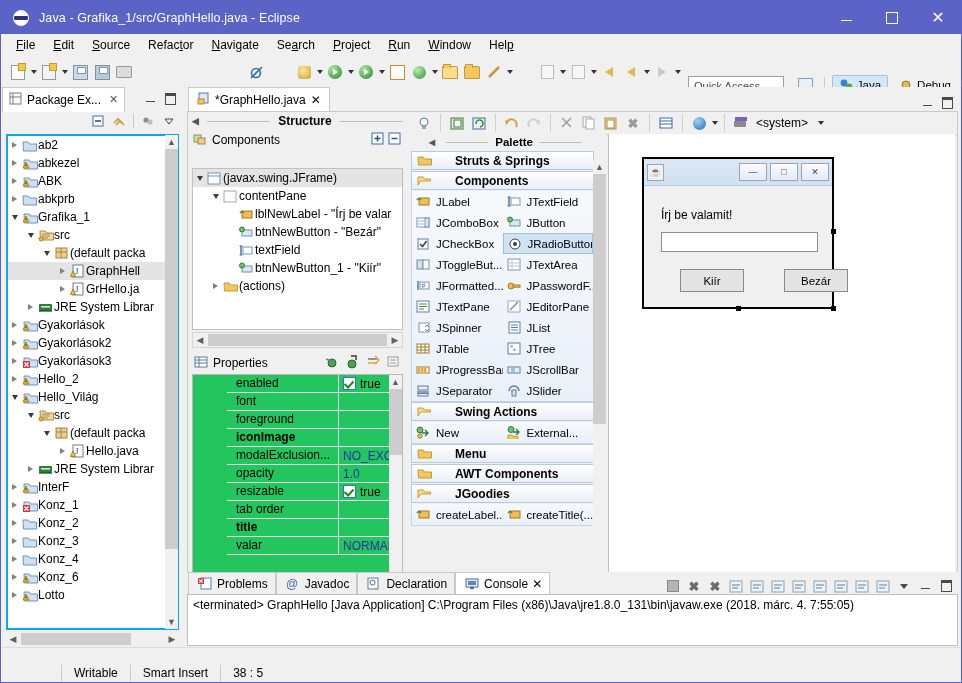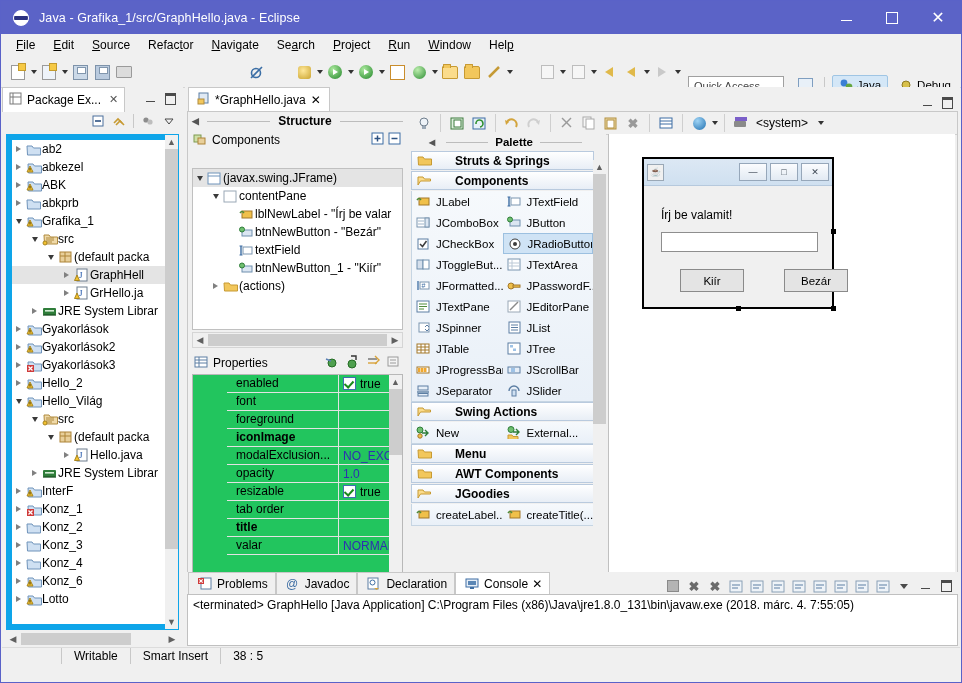--- a/index.html
+++ b/index.html
@@ -61,21 +61,21 @@
   .hdr-btns{margin-left:auto;display:flex;gap:2px;padding-right:4px;}
   .hdr-b{width:18px;height:16px;display:flex;align-items:center;justify-content:center;}
   .min-g{width:9px;height:1.5px;background:#4a4a4a;margin-top:5px;}
   .max-g{width:9px;height:8px;border:1.4px solid #4a4a4a;border-top-width:3px;}
 
   
   .pkg-panel{position:absolute;left:0;top:0;width:181px;bottom:0;background:#f0f0f0;}
   .pkg-toolbar{height:20px;background:#f0f0f0;display:flex;align-items:center;
                justify-content:flex-end;gap:3px;padding-right:5px;}
   .pkg-tree{position:absolute;left:4px;right:4px;top:47px;bottom:18px;background:#fff;
-            border:6px solid #0ea5e9;overflow:hidden;}
+            border:2px solid #0ea5e9;overflow:hidden;}
   .tnode{display:flex;align-items:center;height:18px;white-space:nowrap;font-size:12px;}
   .tnode.sel{background:#e4e4e4;}
   .arrow{width:13px;flex:0 0 13px;display:flex;align-items:center;justify-content:center;
          color:#6d6d6d;font-size:9px;}
   .arrow.r:after{content:"";border-top:3.5px solid transparent;border-bottom:3.5px solid transparent;
                  border-left:5px solid #808080;}
   .arrow.d:after{content:"";border-left:3.5px solid transparent;border-right:3.5px solid transparent;
                  border-top:5px solid #3a3a3a;}
   .ico{width:17px;flex:0 0 17px;display:flex;align-items:center;justify-content:center;}
   .pkg-vscroll{position:absolute;right:5px;top:48px;bottom:19px;width:13px;background:#f0f0f0;}
@@ -170,21 +170,21 @@
   .ctab{display:flex;align-items:center;gap:4px;height:21px;padding:0 7px;font-size:12px;
         border:1px solid #c8c8c8;border-bottom:none;background:#f0f0f0;}
   .ctab.active{background:#fff;}
   .cons-tools{margin-left:auto;display:flex;align-items:center;gap:3px;padding-right:5px;}
   .cons-body{position:absolute;left:2px;right:2px;top:22px;bottom:2px;background:#fff;
              border:1px solid #c0c0c0;box-sizing:border-box;padding:3px 5px;font-size:12px;
              overflow:hidden;}
 
   
   .statusbar{position:absolute;left:1px;right:1px;bottom:1px;height:33px;background:#f0f0f0;
-             border-top:1px solid #dcdcdc;display:flex;align-items:flex-start;}
+             border-top:1px solid #dcdcdc;display:flex;align-items:flex-end;}
   .st-cell{height:16px;display:flex;align-items:center;padding:0 12px;font-size:12px;
            border-left:1px solid #c8c8c8;}
   .st-first{margin-left:59px;}
 
   
   .i-folder{width:14px;height:11px;background:#f2c75c;border:1px solid #c79a33;border-radius:1px 2px 1px 1px;
             position:relative;}
   .i-folder:before{content:"";position:absolute;left:0;top:-3px;width:6px;height:3px;
                    background:#f2c75c;border:1px solid #c79a33;border-bottom:none;border-radius:1px 1px 0 0;}
   .i-folder.open{background:#fbdc8c;}

